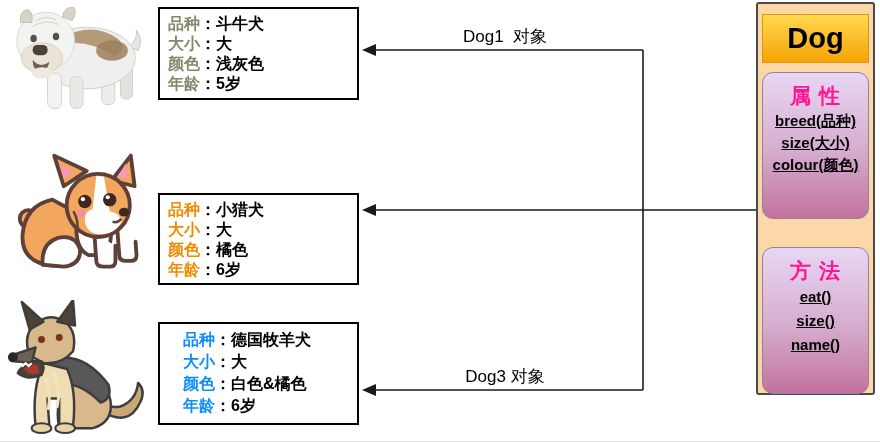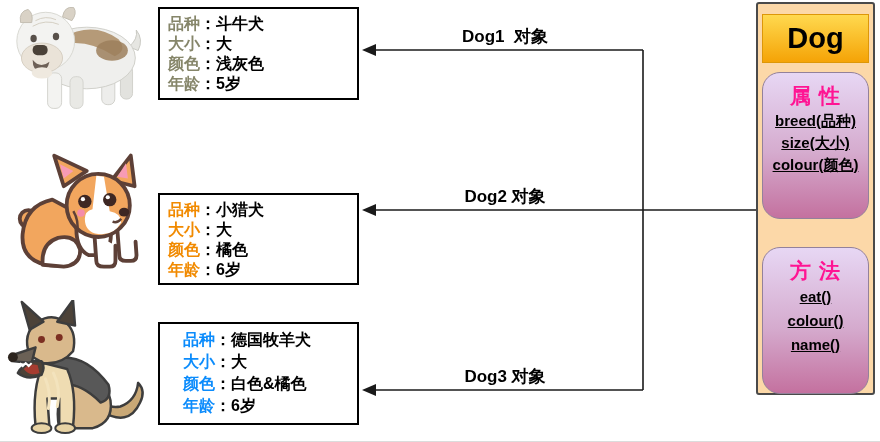--- a/index.html
+++ b/index.html
@@ -24,41 +24,41 @@
   .box1{top:7px;height:93px;}
   .box2{top:166px;height:92px;margin-top:27px;}
   .box3{top:322px;height:103px;line-height:22px;}
   .box3 .row{line-height:22px;margin-left:15px;}
   .box1 .lab{color:var(--label_olive);}
   .box2 .lab{color:var(--label_orange);}
   .box3 .lab{color:var(--label_blue);}
   
   .arrow-label{
     position:absolute;left:420px;width:170px;text-align:center;
-    font-weight:bold;font-size:17px;color:#000;white-space:pre;
+    font-weight:normal;font-size:17px;color:#000;white-space:pre;
   }
   .al1{top:25px;}
   .al2{top:185px;}
   .al3{top:365px;}
   
   .class-panel{
     position:absolute;left:756px;top:2px;width:119px;height:393px;
     background:var(--panel_bg);border:2px solid var(--panel_border);
     border-radius:3px;box-sizing:border-box;
   }
   .class-header{
     position:absolute;left:4px;top:10px;width:107px;height:49px;
     background:linear-gradient(180deg,var(--header_grad_top) 0%,var(--header_grad_bottom) 100%);
     border:1px solid var(--header_border);border-radius:0;box-sizing:border-box;
     text-align:center;line-height:46px;font-weight:bold;font-size:29px;color:#000;
   }
   .section{
     position:absolute;left:4px;width:107px;height:147px;
     background:linear-gradient(180deg,var(--section_grad_top) 0%,var(--section_grad_mid) 55%,var(--section_grad_bottom) 100%);
-    border:1px solid var(--section_border);border-radius:18px;box-sizing:border-box;
+    border:1px solid var(--section_border);border-radius:11px;box-sizing:border-box;
     text-align:center;color:#000;
   }
   .sec-attrs{top:68px;}
   .sec-methods{top:243px;}
   .sec-title{margin-top:9px;font-weight:bold;font-size:21px;letter-spacing:1px;color:var(--title_pink);}
   .sec-item{font-weight:bold;font-size:15px;line-height:22px;white-space:nowrap;text-decoration:underline;}
   .sec-methods .sec-item{line-height:24px;}
   .bottom-divider{position:absolute;left:0;bottom:0;width:880px;height:1px;background:#dcdcdc;}
 </style>
 </head>
@@ -165,35 +165,34 @@
   </div>
 
   <div class="obj-box box3">
     <div class="row"><span class="lab">品种</span><span>：</span><span class="val">德国牧羊犬</span></div>
     <div class="row"><span class="lab">大小</span><span>：</span><span class="val">大</span></div>
     <div class="row"><span class="lab">颜色</span><span>：</span><span class="val">白色&amp;橘色</span></div>
     <div class="row"><span class="lab">年龄</span><span>：</span><span class="val">6岁</span></div>
   </div>
 
   <div class="arrow-label al1">Dog1  对象</div>
-  <div class="arrow-label al2">Dog2 对象</div>
   <div class="arrow-label al3">Dog3 对象</div>
 
   <div class="class-panel">
     <div class="class-header">
       <span>Dog</span>
     </div>
     <div class="section sec-attrs">
       <div class="sec-title">属 性</div>
       <div class="sec-item">breed(品种)</div>
       <div class="sec-item">size(大小)</div>
       <div class="sec-item">colour(颜色)</div>
     </div>
     <div class="section sec-methods">
       <div class="sec-title">方 法</div>
       <div class="sec-item">eat()</div>
-      <div class="sec-item">colour()</div>
+      <div class="sec-item">size()</div>
       <div class="sec-item">name()</div>
     </div>
   </div>
 
   <div class="bottom-divider"></div>
 </div>
 
 </body></html>

